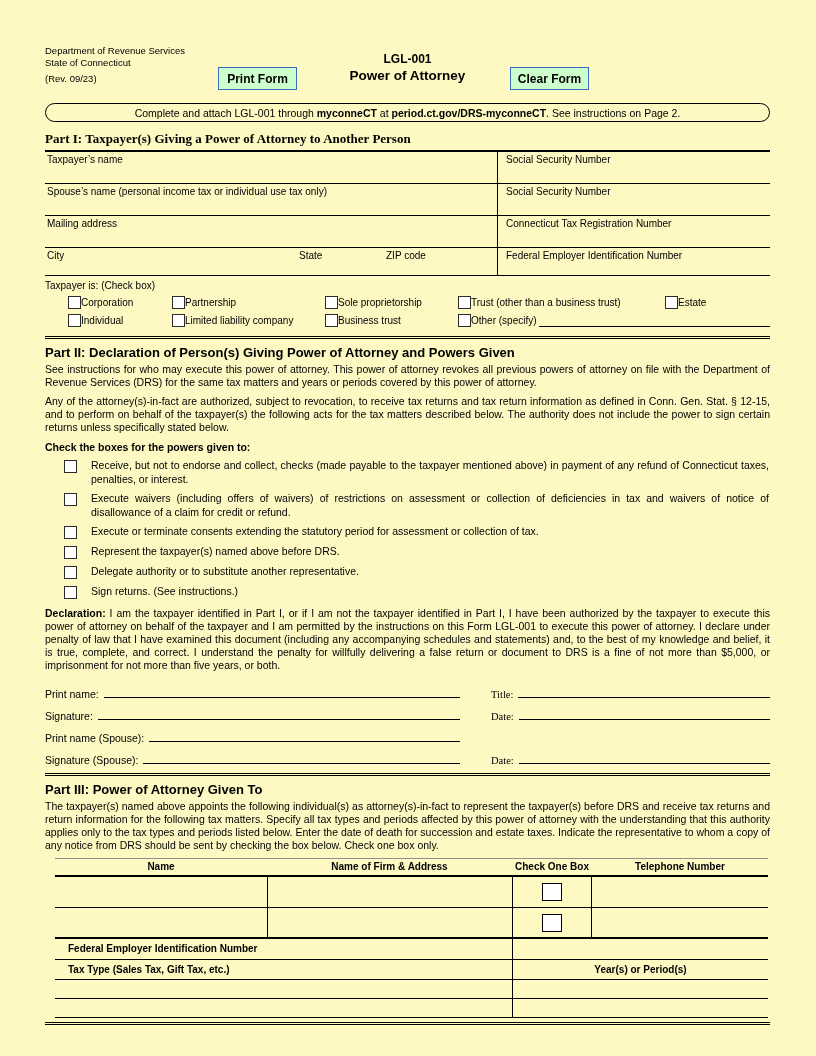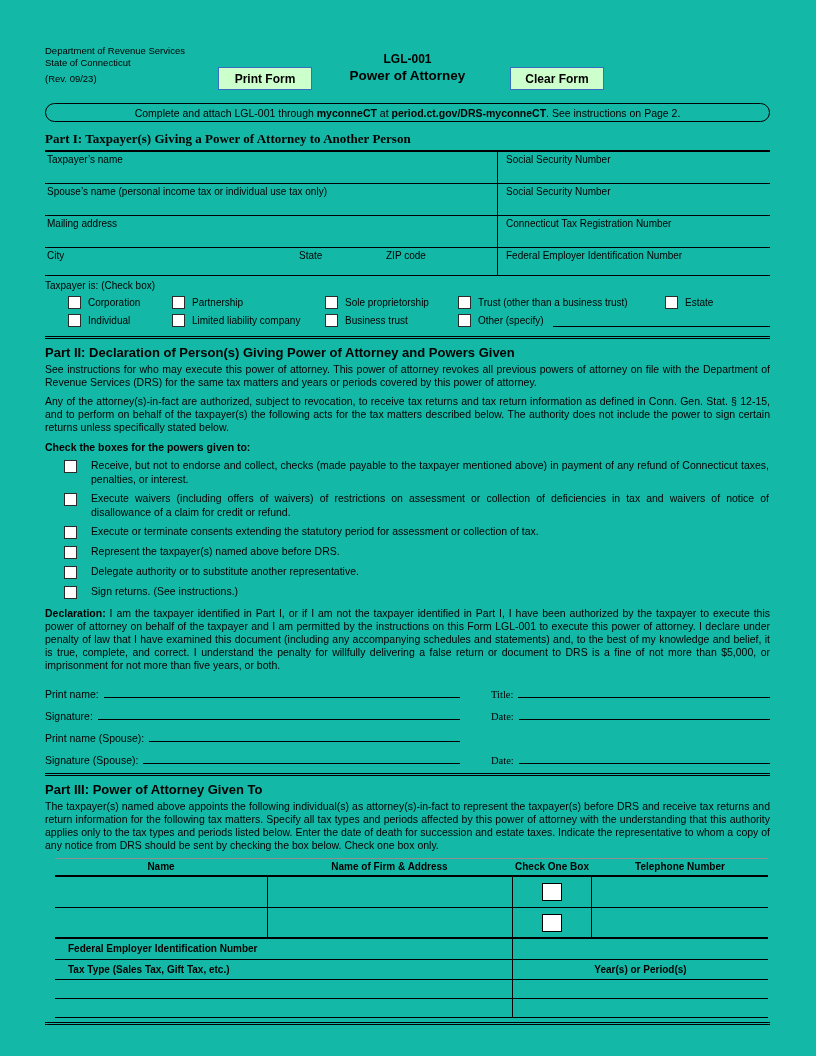--- a/index.html
+++ b/index.html
@@ -1,32 +1,32 @@
 <!DOCTYPE html>
 <html><head>
 <meta charset="utf-8">
 <style>
   * { margin:0; padding:0; box-sizing:border-box; }
   html,body { background:#e8e8e8; }
   .page {
-    width:816px; height:1056px; background:#14b8a6; position:relative;
+    width:816px; height:1056px; background:#fef9c3; position:relative;
     margin:0 auto; overflow:hidden;
     font-family:"Liberation Sans", sans-serif; color:#000;
   }
   .content { position:absolute; left:45px; top:45px; width:725px; }
 
   
   .hdr { position:relative; height:52px; }
   .agency { font-size:9.5px; line-height:11.5px; }
   .rev { font-size:9.5px; margin-top:5px; }
   .title-block { position:absolute; top:7px; left:0; right:0; text-align:center; }
   .form-number { font-size:12px; font-weight:bold; }
   .form-title { font-size:13.5px; font-weight:bold; margin-top:2px; }
   .form-btn {
-    position:absolute; top:22px; width:94px; height:23px;
+    position:absolute; top:22px; width:79px; height:23px;
     background:#ccffcc; border:1.5px solid #3a6cc0;
     font-family:"Liberation Sans", sans-serif; font-size:12px; font-weight:bold; color:#000;
     cursor:pointer;
   }
   .btn-print { left:173px; }
   .btn-clear { left:465px; }
 
   
   .ribbon {
     margin-top:6px; height:19px; border:1.5px solid #000; border-radius:10px;
@@ -45,21 +45,21 @@
   .p1-cell.short { height:28px; }
   .p1-cell.right { border-left:1px solid #000; padding-left:8px; }
   .city-cell { position:relative; }
   .state-label { position:absolute; left:254px; top:2px; }
   .zip-label { position:absolute; left:341px; top:2px; }
 
   
   .ti-wrap { margin-top:4px; }
   .ti-label { font-size:10px; height:15px; }
   .ti-row { position:relative; height:18px; }
-  .ti-item { position:absolute; top:1px; display:flex; align-items:center; gap:7px; font-size:10px; }
+  .ti-item { position:absolute; top:1px; display:flex; align-items:center; font-size:10px; }
   .px23{left:23px} .px127{left:127px} .px280{left:280px} .px413{left:413px} .px615{left:620px}
   .ti-other { right:0; }
   .cb { width:13px; height:13px; border:1.5px solid #2b2b2b; background:#fff; flex:0 0 13px; }
   .other-line { flex:1; border-bottom:1px solid #000; height:12px; margin-left:2px; }
   .rule-after-ti { margin-top:5px; }
 
   
   .pt-plain { margin:6px 0 3px; }
   .body-p { font-size:10.5px; line-height:13px; text-align:justify; margin-bottom:6px; }
   .powers-heading { font-size:10.5px; font-weight:bold; margin:7px 0 6px; }

